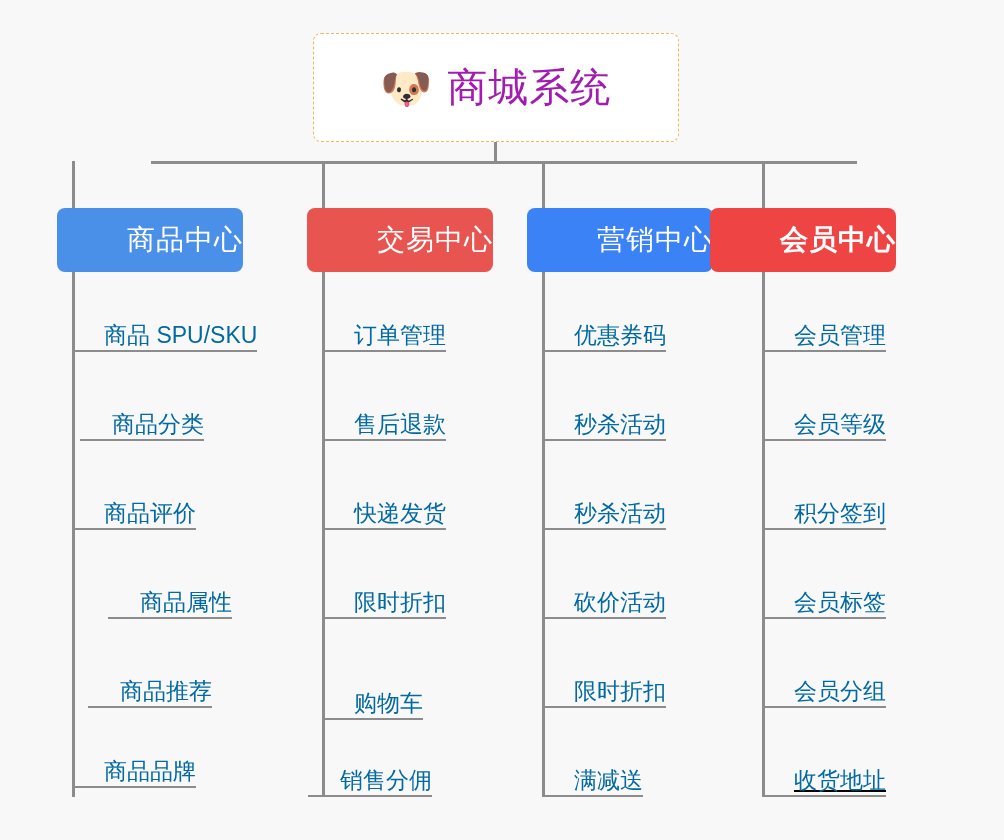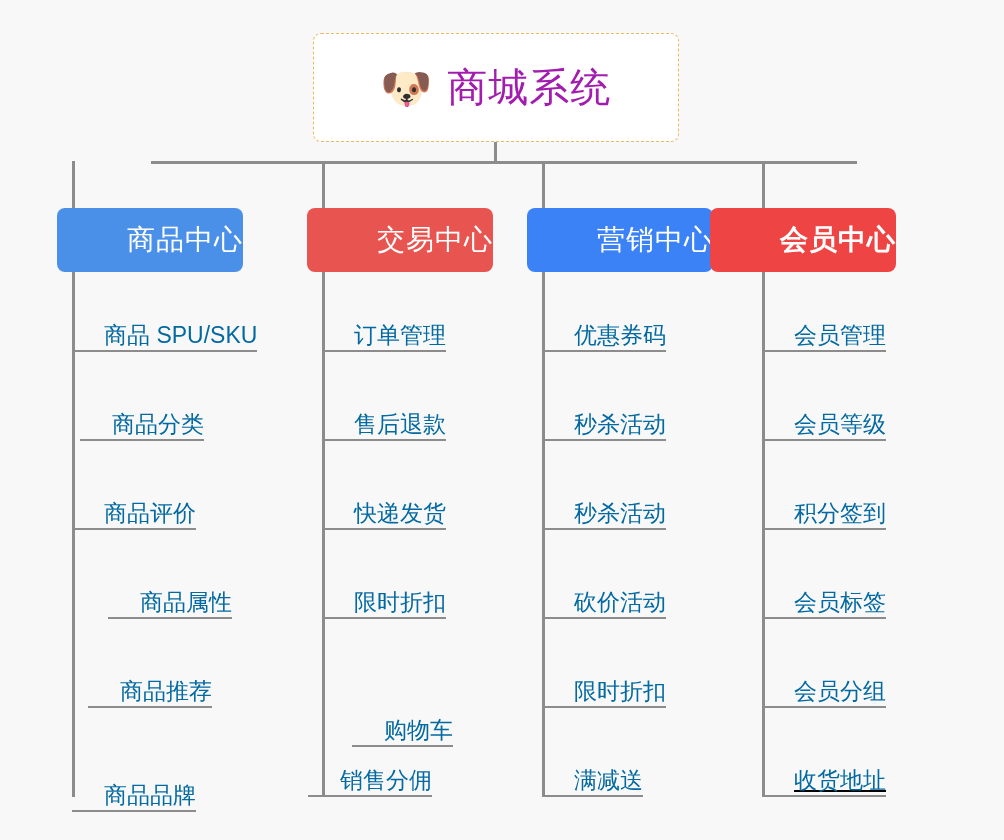--- a/index.html
+++ b/index.html
@@ -141,41 +141,41 @@
       </div>
       <div class="leaf" style="left: 72px; top: 486px; border-bottom-color: rgb(140, 140, 140);">
         <span class="leaf-label">商品评价</span>
       </div>
       <div class="leaf" style="left: 72px; top: 575px; border-bottom-color: rgb(140, 140, 140); margin-left: 36px;">
         <span class="leaf-label">商品属性</span>
       </div>
       <div class="leaf" style="left: 72px; top: 664px; border-bottom-color: rgb(140, 140, 140); margin-left: 16px;">
         <span class="leaf-label">商品推荐</span>
       </div>
-      <div class="leaf" style="left: 72px; top: 768px; border-bottom-color: rgb(140, 140, 140);">
+      <div class="leaf" style="left: 72px; top: 744px; border-bottom-color: rgb(140, 140, 140);">
         <span class="leaf-label">商品品牌</span>
       </div>
       <div class="conn conn-drop" style="left: 322px; background: rgb(140, 140, 140);"></div>
       <div class="cat-box" style="left: 307px; width: 186px; background: rgb(232, 84, 79);">
         <span class="cat-label">交易中心</span>
       </div>
       <div class="col-trunk" style="left: 322px; height: 525px; background: rgb(140, 140, 140);"></div>
       <div class="leaf" style="left: 322px; top: 308px; border-bottom-color: rgb(140, 140, 140);">
         <span class="leaf-label">订单管理</span>
       </div>
       <div class="leaf" style="left: 322px; top: 397px; border-bottom-color: rgb(140, 140, 140);">
         <span class="leaf-label">售后退款</span>
       </div>
       <div class="leaf" style="left: 322px; top: 486px; border-bottom-color: rgb(140, 140, 140);">
         <span class="leaf-label">快递发货</span>
       </div>
       <div class="leaf" style="left: 322px; top: 575px; border-bottom-color: rgb(140, 140, 140);">
         <span class="leaf-label">限时折扣</span>
       </div>
-      <div class="leaf" style="left: 322px; top: 703px; border-bottom-color: rgb(140, 140, 140); margin-left: 30px;">
+      <div class="leaf" style="left: 322px; top: 676px; border-bottom-color: rgb(140, 140, 140);">
         <span class="leaf-label">购物车</span>
       </div>
       <div class="leaf" style="left: 308px; top: 753px; border-bottom-color: rgb(140, 140, 140);">
         <span class="leaf-label">销售分佣</span>
       </div>
       <div class="conn conn-drop" style="left: 542px; background: rgb(140, 140, 140);"></div>
       <div class="cat-box" style="left: 527px; width: 186px; background: #3b82f6;">
         <span class="cat-label">营销中心</span>
       </div>
       <div class="col-trunk" style="left: 542px; height: 525px; background: rgb(140, 140, 140);"></div>

